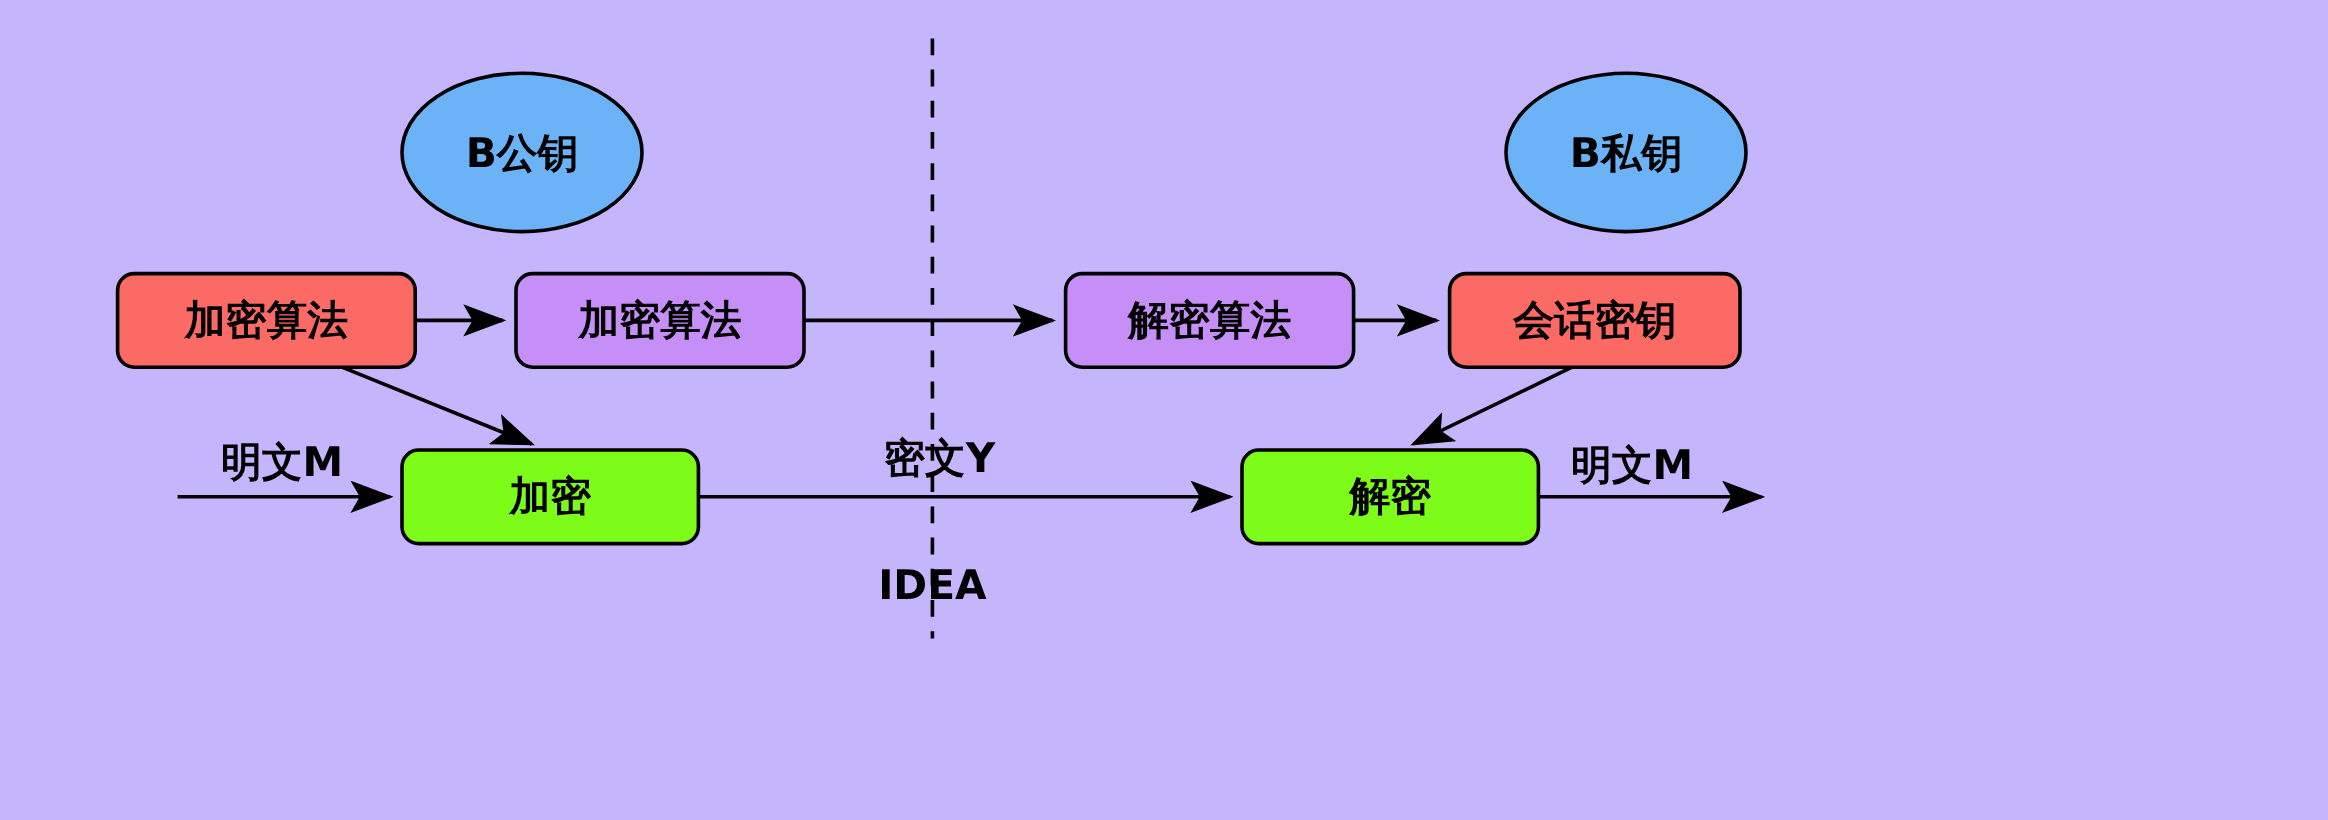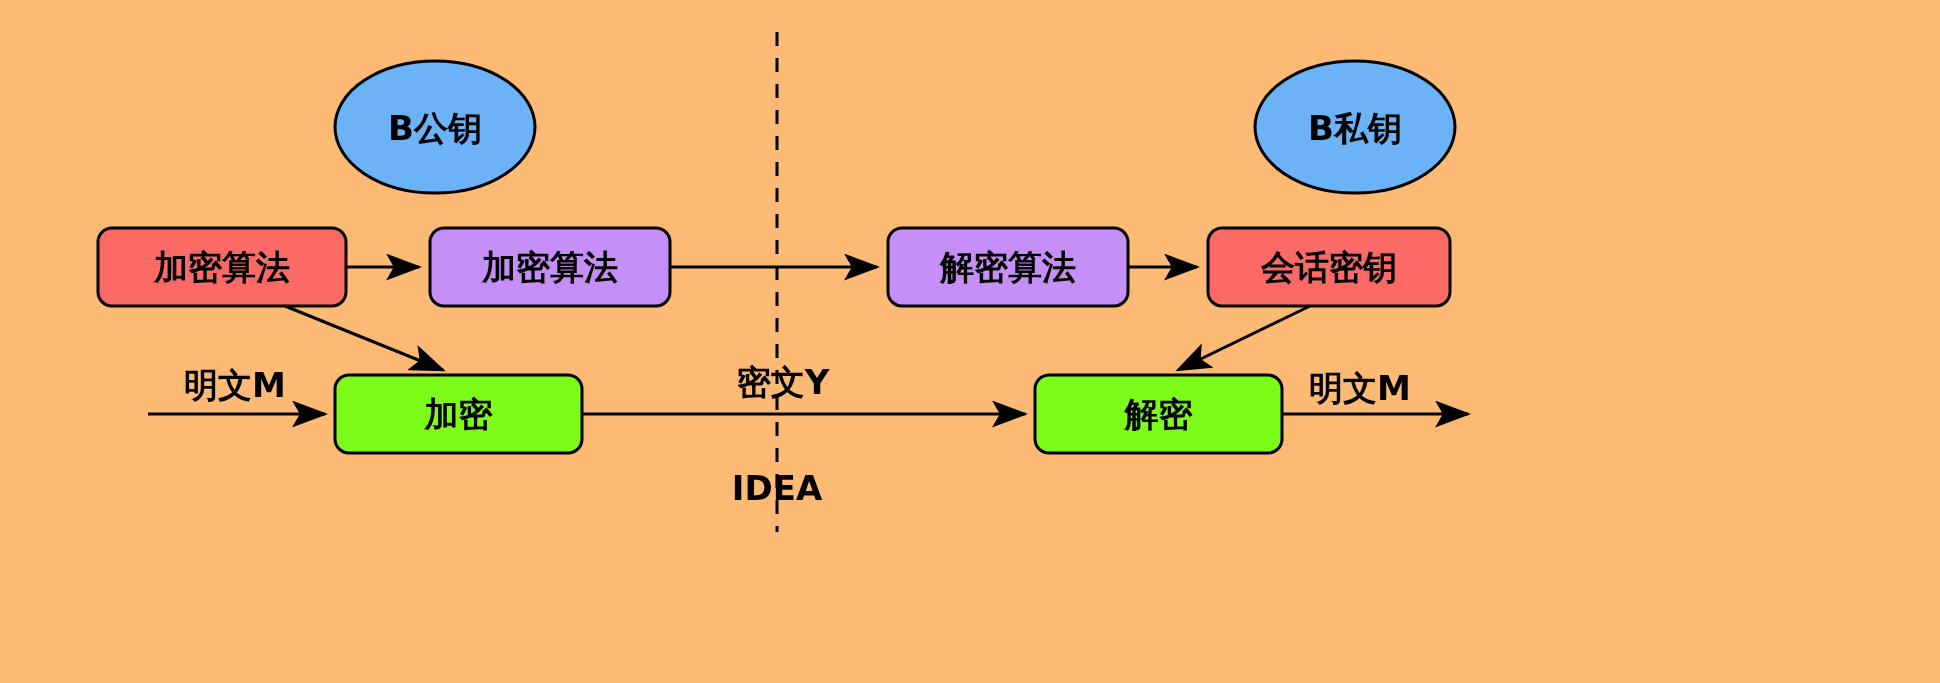--- a/index.html
+++ b/index.html
@@ -55,21 +55,21 @@
     font-family: "DejaVu Sans", "Liberation Sans", sans-serif;
     font-weight: bold;
     fill: #000000;
     text-anchor: middle;
     dominant-baseline: middle;
   }
 </style>
 </head>
 <body>
 
-<div id="diagram-root" style="width: 1940px; height: 683px; background: #fdba74;">
+<div id="diagram-root" style="width: 1940px; height: 683px; background: #c4b5fd;">
 
   <svg class="layer" viewBox="0 0 1940 683" xmlns="http://www.w3.org/2000/svg">
 
     <defs>
       <marker id="arrowhead" markerWidth="12" markerHeight="9" refX="11" refY="4.5" orient="auto" markerUnits="strokeWidth">
         <path d="M0,0 L12,4.5 L0,9 L2.6,4.5 Z" fill="#000000"></path>
       </marker>
     </defs>
 
     <line class="divider-line" id="divider-line" x1="777" y1="32" x2="777" y2="532" stroke-dasharray="14 12"></line>

